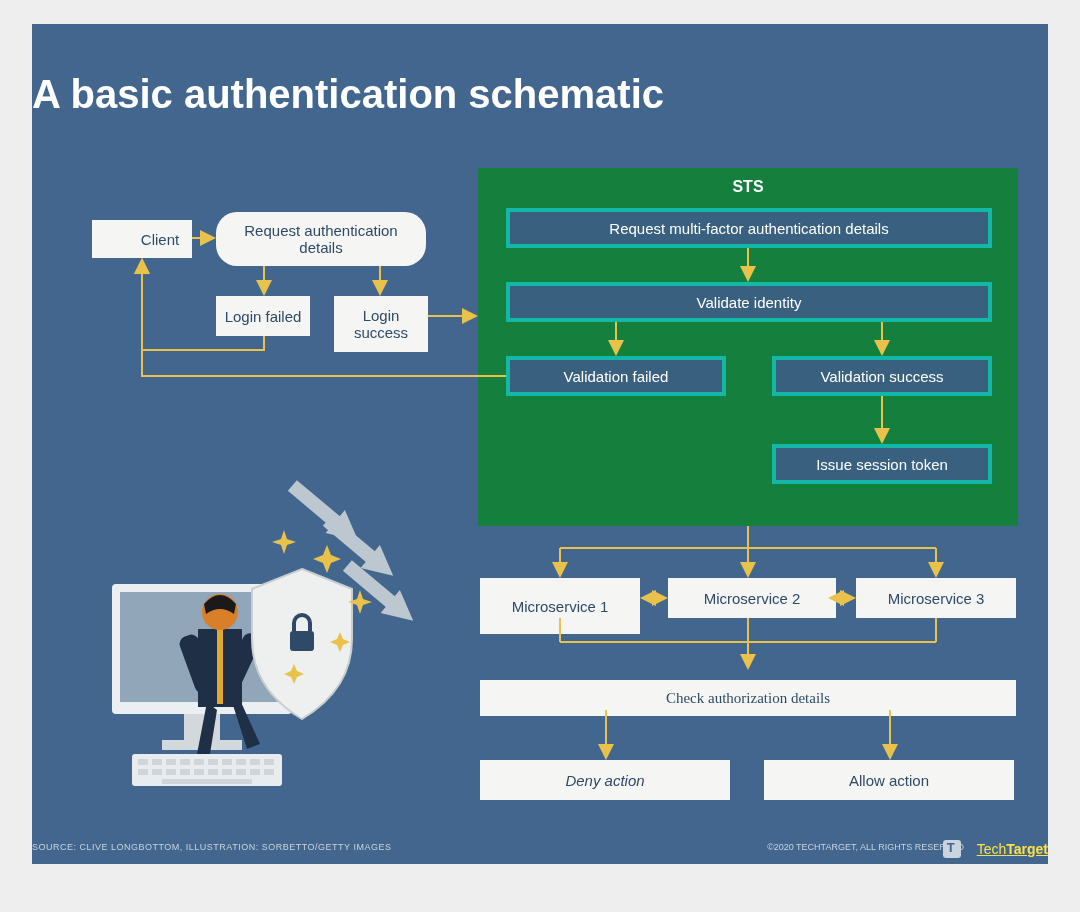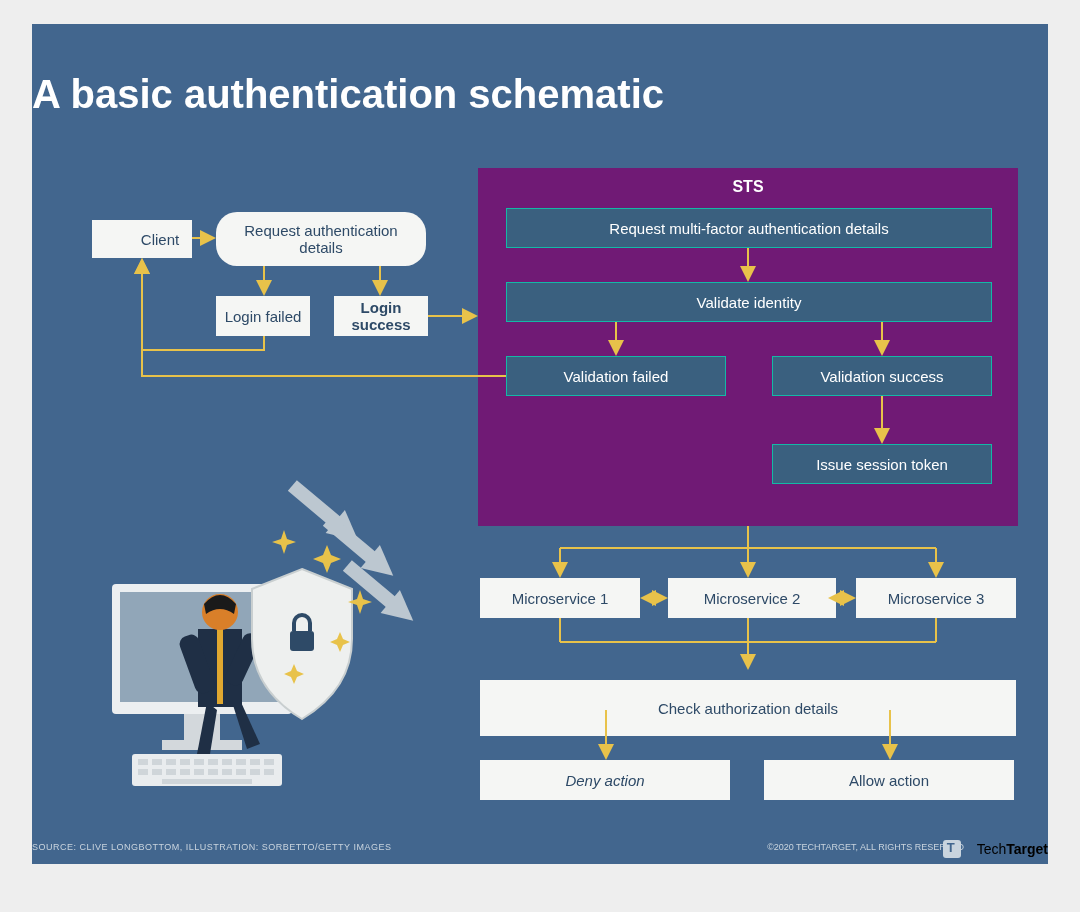--- a/index.html
+++ b/index.html
@@ -32,32 +32,32 @@
     text-align: center;
     display: flex;
     align-items: center;
     justify-content: center;
     font-size: 15px;
     padding: 4px 8px;
   }
   .dbox {
     position: absolute;
     background: #3a607f;
-    border: 1px solid #14b8a6;
+    border: 4px solid #14b8a6;
     color: #fff;
     text-align: center;
     display: flex;
     align-items: center;
     justify-content: center;
     font-size: 15px;
     padding: 4px 8px;
   }
   .sts-panel {
     position: absolute;
-    background: #701a75;
+    background: #15803d;
   }
   .sts-title {
     position: absolute;
     width: 100%;
     text-align: center;
     font-size: 16px;
     font-weight: 700;
     color: #fff;
   }
   svg.arrows {
@@ -76,23 +76,23 @@
   .copyright {
     position: absolute;
     right: 84px; bottom: 12px;
     font-size: 9px;
     color: #c9d4de;
     text-align: right;
   }
   .tt-logo {
     position: absolute;
     right: 0px; bottom: 6px;
-    color: #000000;
+    color: #fde047;
     font-size: 14px;
-    display: flex; align-items: center; gap:16px;
+    display: flex; align-items: center; gap:16px;text-decoration:underline;
   }
   .tt-logo .tt-badge {
     display:inline-block; width:18px; height:18px; border-radius:3px;
     background:#c9d4de; position:relative;
   }
   .tt-logo .tt-badge::before {
     content:"T"; color:#42668e; font-weight:700; font-size:13px;
     position:absolute; left:4px; top:0;
   }
   .tt-text { font-weight:300; }
@@ -107,33 +107,33 @@
 
     <div class="title">A basic authentication schematic</div>
 
     <div class="sts-panel" style="left:446px; top:144px; width:540px; height:358px;">
       <div class="sts-title" style="top:10px;">STS</div>
     </div>
 
     <div class="wbox" style="left:60px; top:196px; width:100px; height:38px;padding-left:44px;">Client</div>
     <div class="wbox" style="left:184px; top:188px; width:210px; height:54px;border-radius:21px;">Request authentication details</div>
     <div class="wbox" style="left:184px; top:272px; width:94px; height:40px;">Login failed</div>
-    <div class="wbox" style="left:302px; top:272px; width:94px; height:40px;font-weight:bold;">Login success</div>
+    <div class="wbox" style="left:302px; top:272px; width:94px; height:56px;">Login success</div>
 
     <div class="dbox" style="left:474px; top:184px; width:486px; height:40px;">Request multi-factor authentication details</div>
     <div class="dbox" style="left:474px; top:258px; width:486px; height:40px;">Validate identity</div>
     <div class="dbox" style="left:474px; top:332px; width:220px; height:40px;">Validation failed</div>
     <div class="dbox" style="left:740px; top:332px; width:220px; height:40px;">Validation success</div>
     <div class="dbox" style="left:740px; top:420px; width:220px; height:40px;">Issue session token</div>
 
-    <div class="wbox" style="left:448px; top:554px; width:160px; height:40px;">Microservice 1</div>
+    <div class="wbox" style="left:448px; top:554px; width:160px; height:56px;">Microservice 1</div>
     <div class="wbox" style="left:636px; top:554px; width:168px; height:40px;">Microservice 2</div>
     <div class="wbox" style="left:824px; top:554px; width:160px; height:40px;">Microservice 3</div>
 
-    <div class="wbox" style="left:448px; top:656px; width:536px; height:56px;">Check authorization details</div>
+    <div class="wbox" style="left:448px; top:656px; width:536px; height:36px;font-family:Liberation Serif, serif;">Check authorization details</div>
 
     <div class="wbox" style="left:448px; top:736px; width:250px; height:40px;font-style:italic;">Deny action</div>
     <div class="wbox" style="left:732px; top:736px; width:250px; height:40px;">Allow action</div>
 
     <svg class="arrows" viewBox="0 0 1016 840">
       <defs>
         <marker id="ah" markerWidth="8" markerHeight="8" refX="6" refY="4" orient="auto">
           <path d="M0,0 L8,4 L0,8 Z" fill="#e8c24a"></path>
         </marker>
       </defs>

